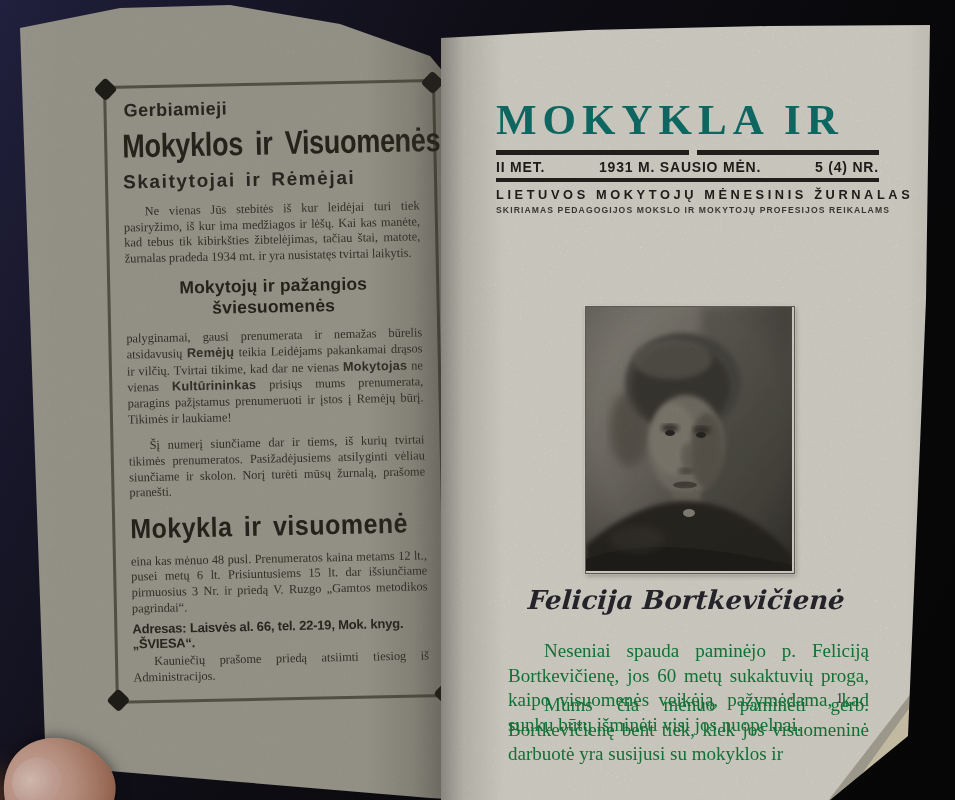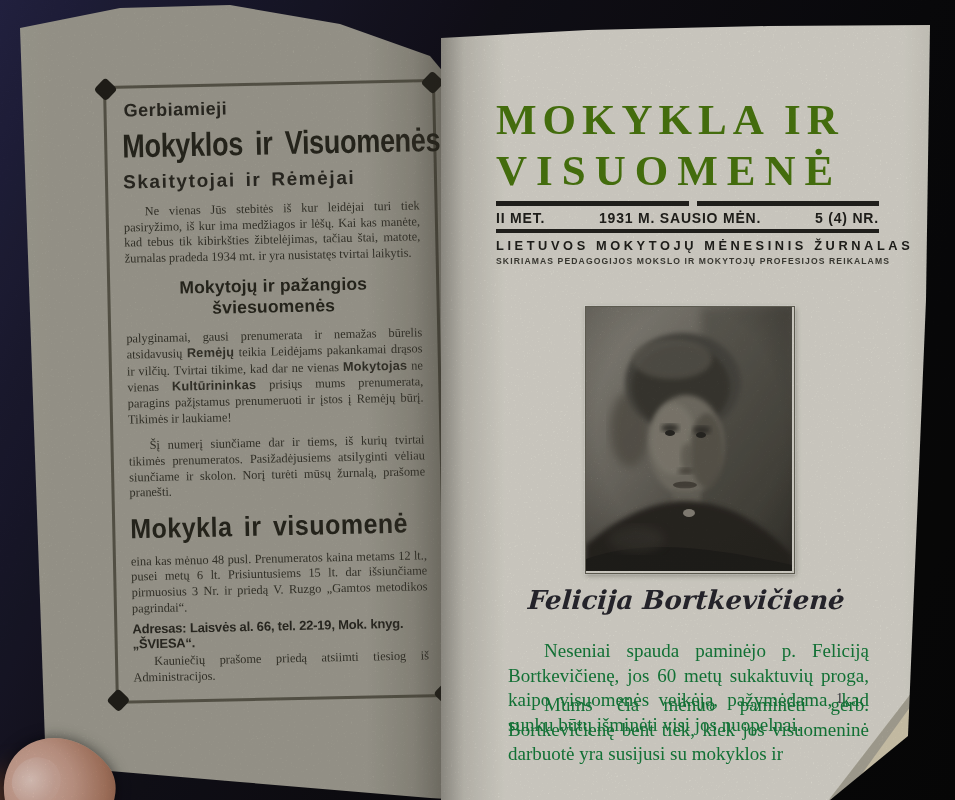--- a/index.html
+++ b/index.html
@@ -53,21 +53,21 @@
     background-color:#e4e1d7;
     clip-path:polygon(3px 38px,150px 30px,330px 26px,492px 25px,488px 300px,470px 736px,392px 800px,3px 800px);
     filter:drop-shadow(0 0 2px rgba(100,80,210,.45)) drop-shadow(3px 6px 10px rgba(0,0,0,.6));
     color:#2d2c33;
   }
   .right-page::before{ 
     content:"";position:absolute;inset:0;pointer-events:none;
     background:linear-gradient(to right,rgba(55,52,45,.45) 0%,rgba(85,82,72,.18) 5%,transparent 13%,transparent 90%,rgba(90,86,74,.15) 100%);
   }
   .mast{position:absolute;left:58px;right:76px;top:98px;}
-  .mast-title{font-family:"Liberation Serif",serif;font-weight:700;color:#4d7c0f;line-height:1.0;white-space:nowrap;}
+  .mast-title{font-family:"Liberation Serif",serif;font-weight:700;color:#0f766e;line-height:1.0;white-space:nowrap;}
   .mast-title.l1{font-size:43px;letter-spacing:6px;}
   .mast-title.l2{font-size:43px;letter-spacing:9px;margin-top:8px;}
   .rule{height:5px;background:#24231f;margin-top:9px;}
   .rule.split{background:linear-gradient(to right,#24231f 0%,#24231f 50.5%,transparent 50.5%,transparent 52.5%,#24231f 52.5%,#24231f 100%);}
   .issue-line{display:flex;justify-content:space-between;align-items:flex-start;margin-top:4px;
     font-family:"Liberation Sans",sans-serif;font-weight:700;font-size:14px;letter-spacing:.8px;color:#23221e;}
   .rule.r2{height:4px;margin-top:3px;}
   .mast-sub1{font-family:"Liberation Sans",sans-serif;font-weight:700;font-size:12.8px;letter-spacing:3.6px;margin-top:5px;white-space:nowrap;color:#23221e;}
   .mast-sub2{font-family:"Liberation Sans",sans-serif;font-weight:700;font-size:8.6px;letter-spacing:1.1px;margin-top:3px;white-space:nowrap;color:#3f3e37;}
 
@@ -134,21 +134,20 @@
 
       <div class="ad-addr">Adresas: Laisvės al. 66, tel. 22-19, Mok. knyg. „ŠVIESA“.</div>
 
       <p class="ad-para ind last">Kauniečių prašome priedą atsiimti tiesiog iš Administracijos.</p>
     </div>
   </div>
 
   <div class="right-page">
     <div class="mast">
       <div class="mast-title l1">MOKYKLA IR</div>
-      <div class="mast-title l2">VISUOMENĖ</div>
       <div class="rule split"></div>
       <div class="issue-line">
         <span>II MET.</span>
         <span>1931 M. SAUSIO MĖN.</span>
         <span>5 (4) NR.</span>
       </div>
       <div class="rule r2"></div>
       <div class="mast-sub1">LIETUVOS MOKYTOJŲ MĖNESINIS ŽURNALAS</div>
       <div class="mast-sub2">SKIRIAMAS PEDAGOGIJOS MOKSLO IR MOKYTOJŲ PROFESIJOS REIKALAMS</div>
     </div>

